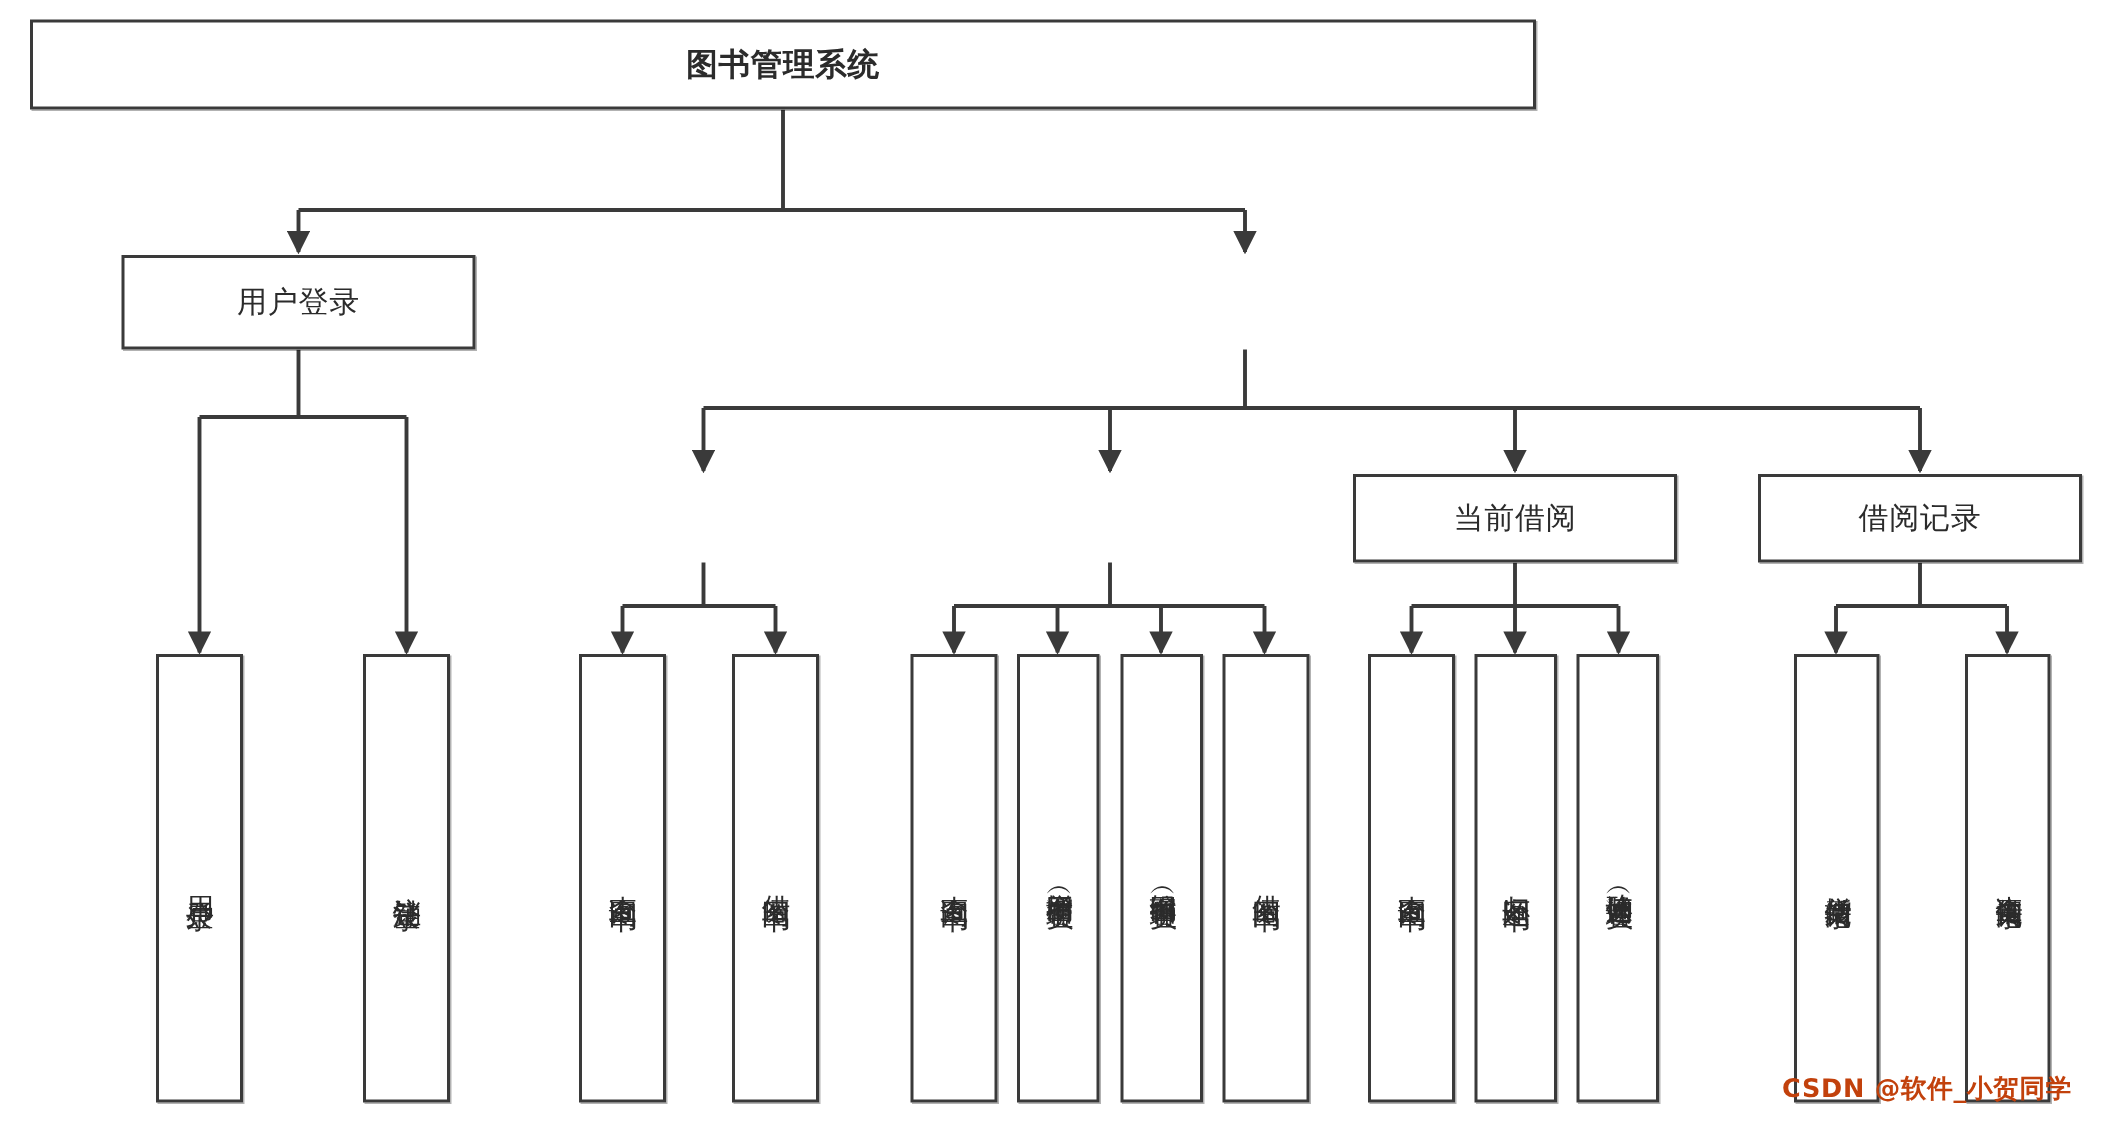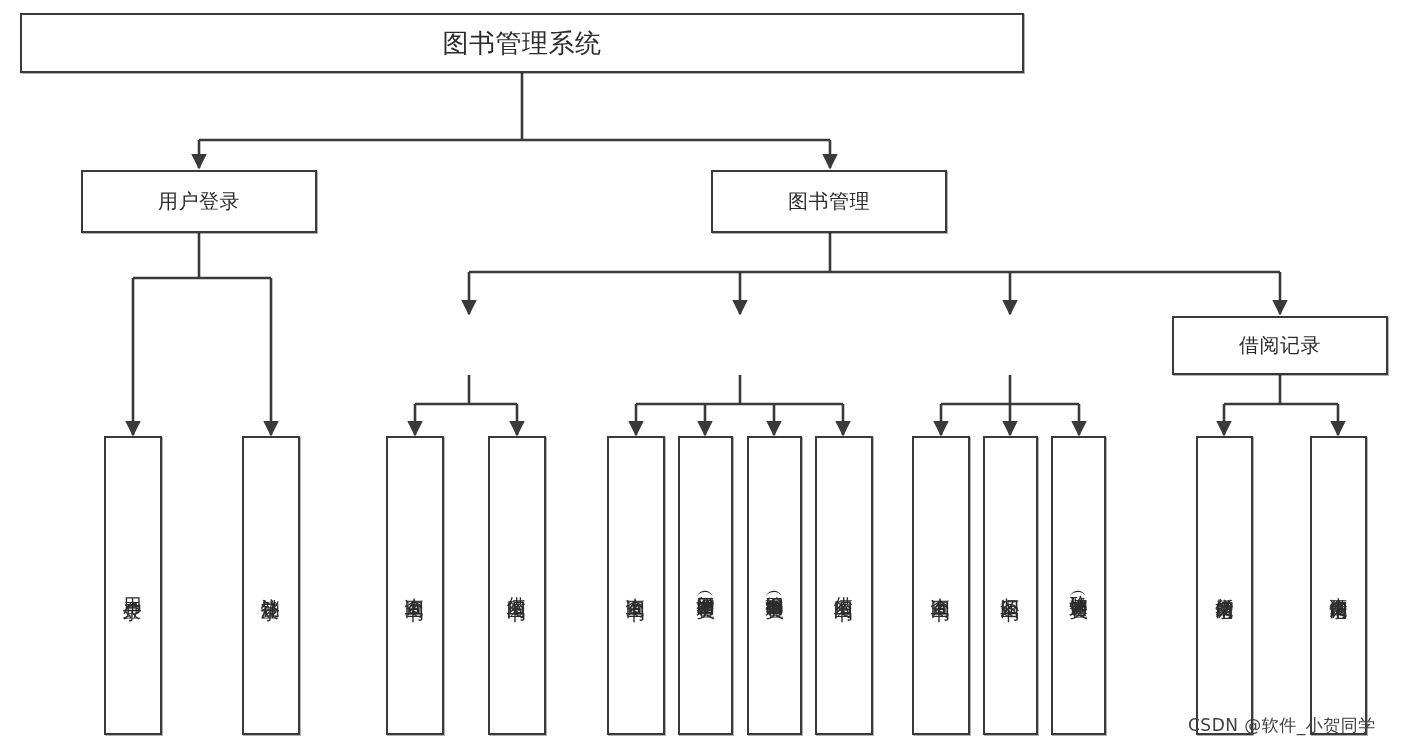--- a/index.html
+++ b/index.html
@@ -36,21 +36,21 @@
     color: #2b2b2b;
     box-shadow: 1px 1px 0 rgba(0,0,0,0.30);
   }
   .node-label {
     display: block;
     text-align: center;
     line-height: 1.18;
     letter-spacing: 0.5px;
     white-space: nowrap;
   }
-  .node.level-1 .node-label { font-size: 26px; }
+  .node.level-1 .node-label { font-size: 21px; font-weight: bold; }
   .node.level-2 .node-label { font-size: 20px; }
   .node.level-3 .node-label { font-size: 20px; }
   .node.leaf {
     align-items: center;
     justify-content: center;
     padding: 4px 0;
   }
   .node.leaf .node-label {
     font-size: 19px;
     writing-mode: vertical-rl;
@@ -63,24 +63,25 @@
   .node.leaf.tall-text .node-label {
     font-size: 18px;
     letter-spacing: 1px;
     line-height: 1.22;
   }
   #watermark {
     position: absolute;
     left: 1188px;
     top: 714px;
     font-size: 17px;
-    color: #404040;
+    color: #c2410c;
     letter-spacing: 0.5px;
     white-space: nowrap;
     user-select: none;
+    font-weight: bold;
   }
 </style>
 </head>
 <body>
 
 <div id="diagram-root">
 
   <svg id="connector-layer" viewBox="0 0 1405 747" width="1405" height="747" xmlns="http://www.w3.org/2000/svg">
     <defs>
       <marker id="arrow" viewBox="0 0 10 10" refX="9" refY="5" markerWidth="6" markerHeight="6" orient="auto-start-reverse">
@@ -131,24 +132,24 @@
     </g>
   </svg>
 
   <div class="node level-1" style="left:20px; top:13px; width:1004px; height:60px;">
     <span class="node-label">图书管理系统</span>
   </div>
 
   <div class="node level-2" style="left:81px; top:170px; width:236px; height:63px;">
     <span class="node-label">用户登录</span>
   </div>
-  <div class="node level-2" style="left:711px; top:170px; width:236px; height:63px;">
-    <span class="node-label">图书管理</span>
+
+  <div class="node level-3" style="left:902px; top:316px; width:216px; height:59px;">
+    <span class="node-label">当前借阅</span>
   </div>
-
   <div class="node level-3" style="left:1172px; top:316px; width:216px; height:59px;justify-content:center;">
     <span class="node-label">借阅记录</span>
   </div>
 
   <div class="node leaf" style="left:104px; top:436px; width:58px; height:299px;">
     <span class="node-label">用户登录</span>
   </div>
   <div class="node leaf" style="left:242px; top:436px; width:58px; height:299px;">
     <span class="node-label">注销登录</span>
   </div>

